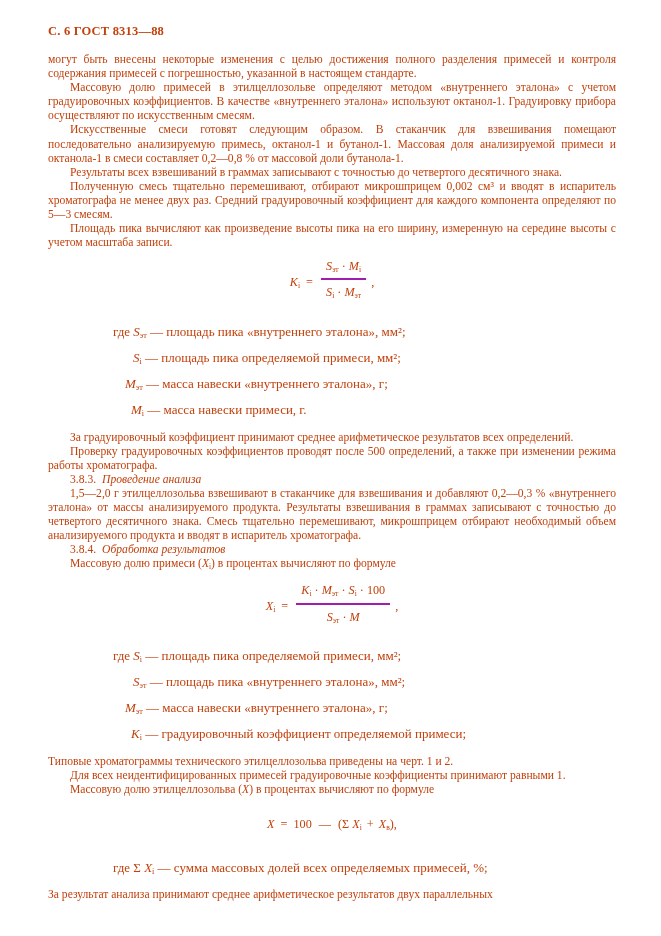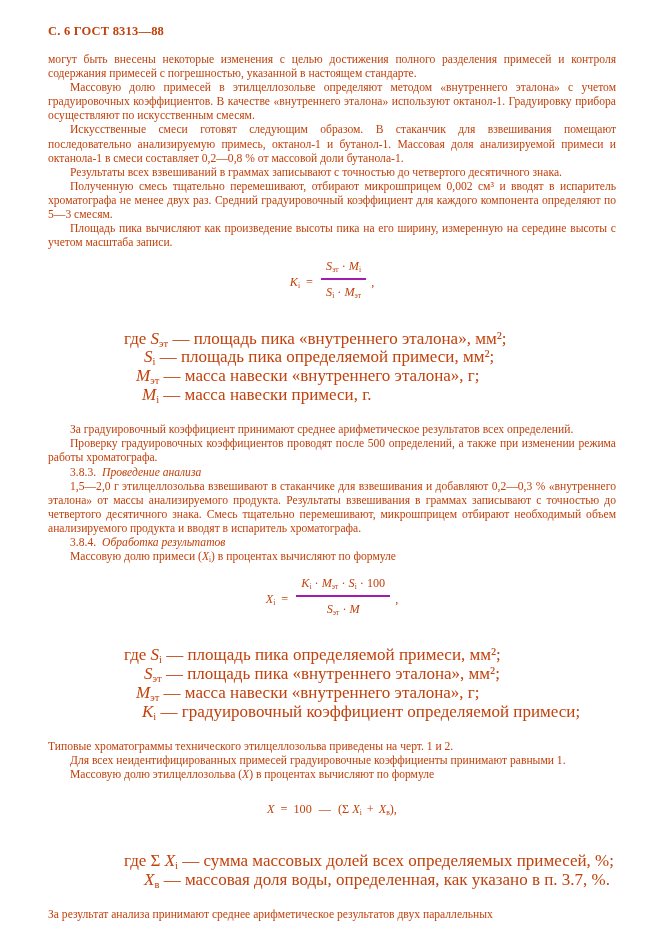--- a/index.html
+++ b/index.html
@@ -92,25 +92,25 @@
   sub {
     font-size: 0.62em;
     vertical-align: -0.28em;
     font-style: normal;
   }
   .upr {
     font-style: normal;
   }
   
   .where-list {
-    margin: 16px;
+    margin: 5px;
     padding: 0;
     list-style: none;
-    font-size: 17px;
-    line-height: 14px;
+    font-size: 13px;
+    line-height: 22px;
   }
   .where-list li {
     margin: 0;
     white-space: nowrap;
   }
   .wl-1 { padding-left: 60px; }
   .wl-2 { padding-left: 80px; }
   .wl-3 { padding-left: 72px; }
   .wl-4 { padding-left: 78px; }
   .sym {
@@ -211,19 +211,18 @@
         <span class="upr" style="padding:0 4px;">—</span>
         <span class="upr">(Σ</span>
         <i>X</i><sub>i</sub>
         <span class="upr" style="padding:0 2px;">+</span>
         <i>X</i><sub>в</sub><span class="upr">),</span>
       </span>
     </div>
 
     <ul class="where-list">
       <li class="wl-1"><span class="kw">где Σ</span> <i class="sym">X</i><sub>i</sub> <span>— сумма массовых долей всех определяемых примесей, %;</span></li>
-      <li class="wl-2"><i class="sym">X</i><sub>в</sub> <span>— массовая доля воды, определенная, как указано в п. 3.7, %.</span></li>
     </ul>
 
     <p class="para noindent">За результат анализа принимают среднее арифметическое результатов двух параллельных</p>
 
   </div>
 </div>
 
 </body></html>

